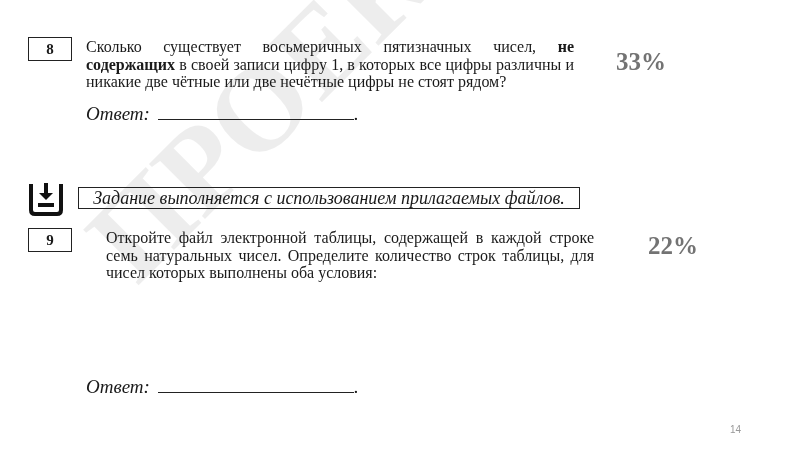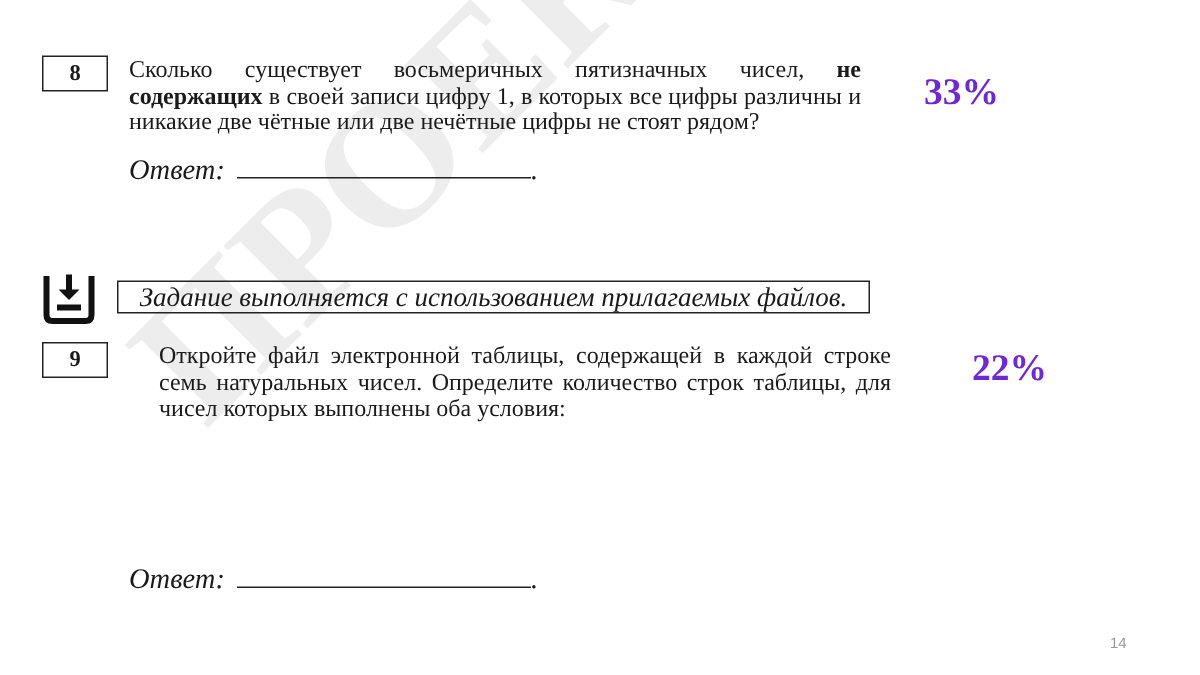--- a/index.html
+++ b/index.html
@@ -26,26 +26,26 @@
   }
   .answer .line {
     display: inline-block; width: 196px; border-bottom: 1px solid #222; height: 14px; vertical-align: baseline; margin-left: 8px;
   }
   .file-box {
     position: absolute; left: 78px; top: 187px; width: 500px; height: 20px; border: 1.5px solid #222;
     font-style: italic; font-weight: normal; font-size: 18px; text-align: center; line-height: 20px;
   }
   .file-icon { position: absolute; left: 28px; top: 180px; width: 36px; height: 36px; }
   .percent {
-    position: absolute; color: #6d28d9; font-weight: bold; font-size: 25px; font-family: "Liberation Serif", serif;
+    position: absolute; color: #737373; font-weight: bold; font-size: 25px; font-family: "Liberation Serif", serif;
   }
   ul.conds { list-style: none; margin: 0; padding: 0; }
   ul.conds li { position: relative; padding-left: 40px; }
   ul.conds li::before { content: "–"; position: absolute; left: 12px; }
-  .page-num { position: absolute; left: 730px; top: 424px; font-family: "Liberation Sans", sans-serif; font-size: 10px; color: #999; margin-left: 10px; }
+  .page-num { position: absolute; left: 730px; top: 424px; font-family: "Liberation Sans", sans-serif; font-size: 10px; color: #999; }
 </style>
 </head>
 <body>
 
 <div class="watermark">ПРОЕКТ ЕГЭ 2025</div>
 
 <div class="task-num" style="left:28px; top:37px;">8</div>
 <div class="task-text" style="left:86px; top:38px; width:488px;"><span>Сколько существует восьмеричных пятизначных чисел, </span><b>не содержащих</b><span> в своей записи цифру 1, в которых все цифры различны и никакие две чётные или две нечётные цифры не стоят рядом?</span></div>
 <div class="answer" style="left:86px; top:103px;"><span>Ответ:</span><span class="line"></span><span>.</span></div>
 <div class="percent" style="left:616px; top:48px;">33%</div>

